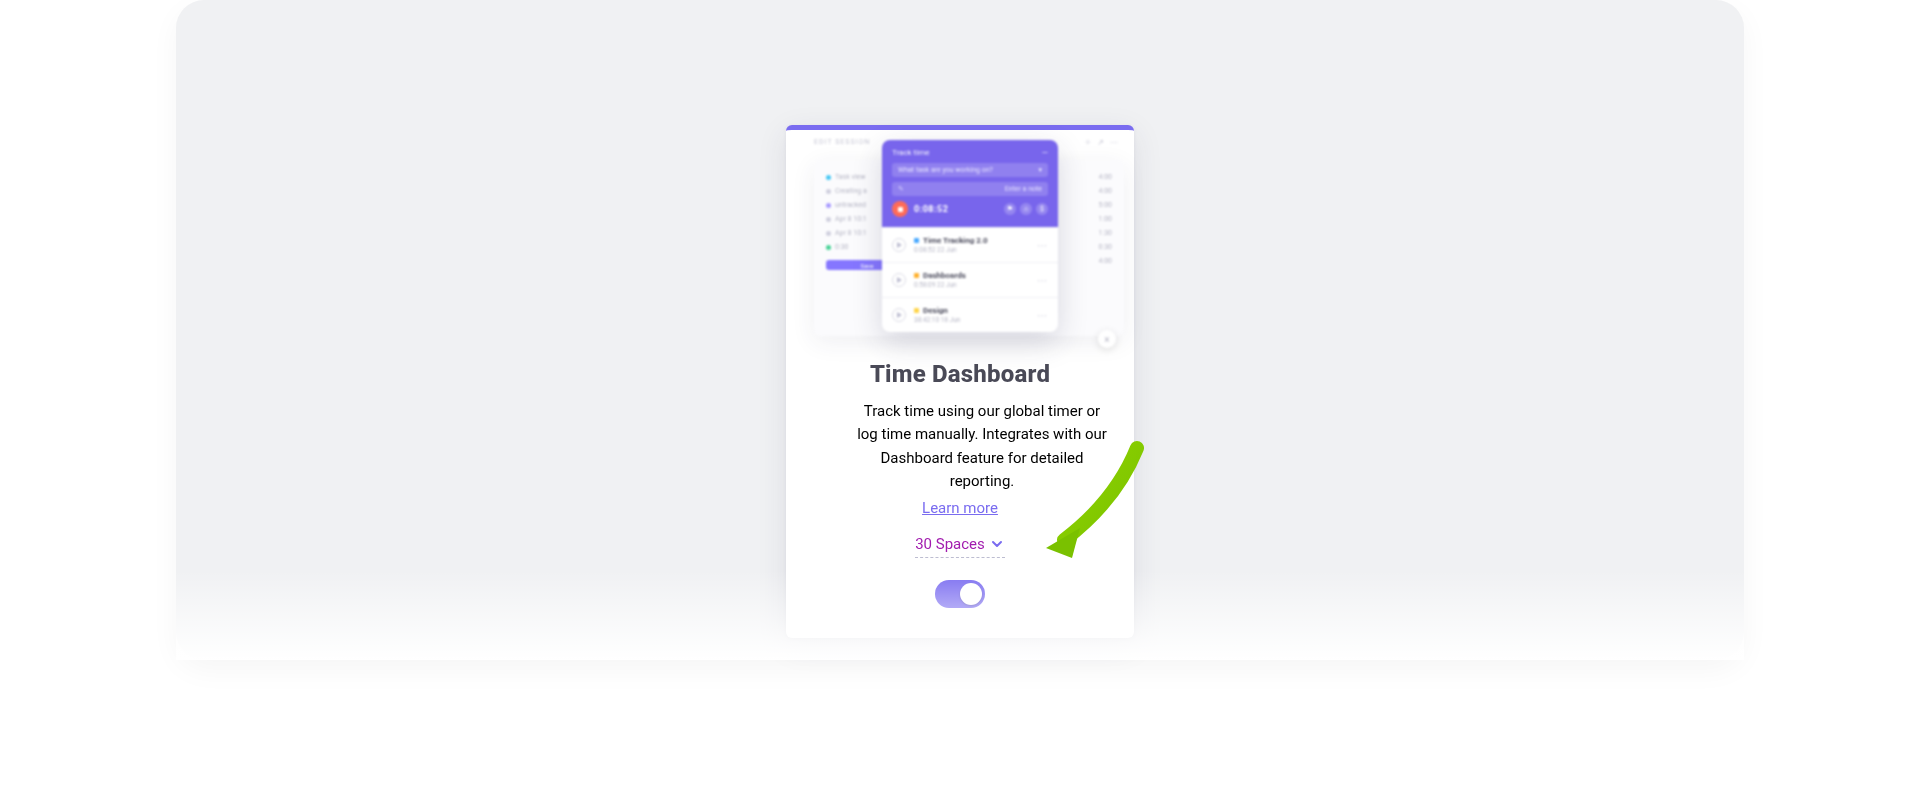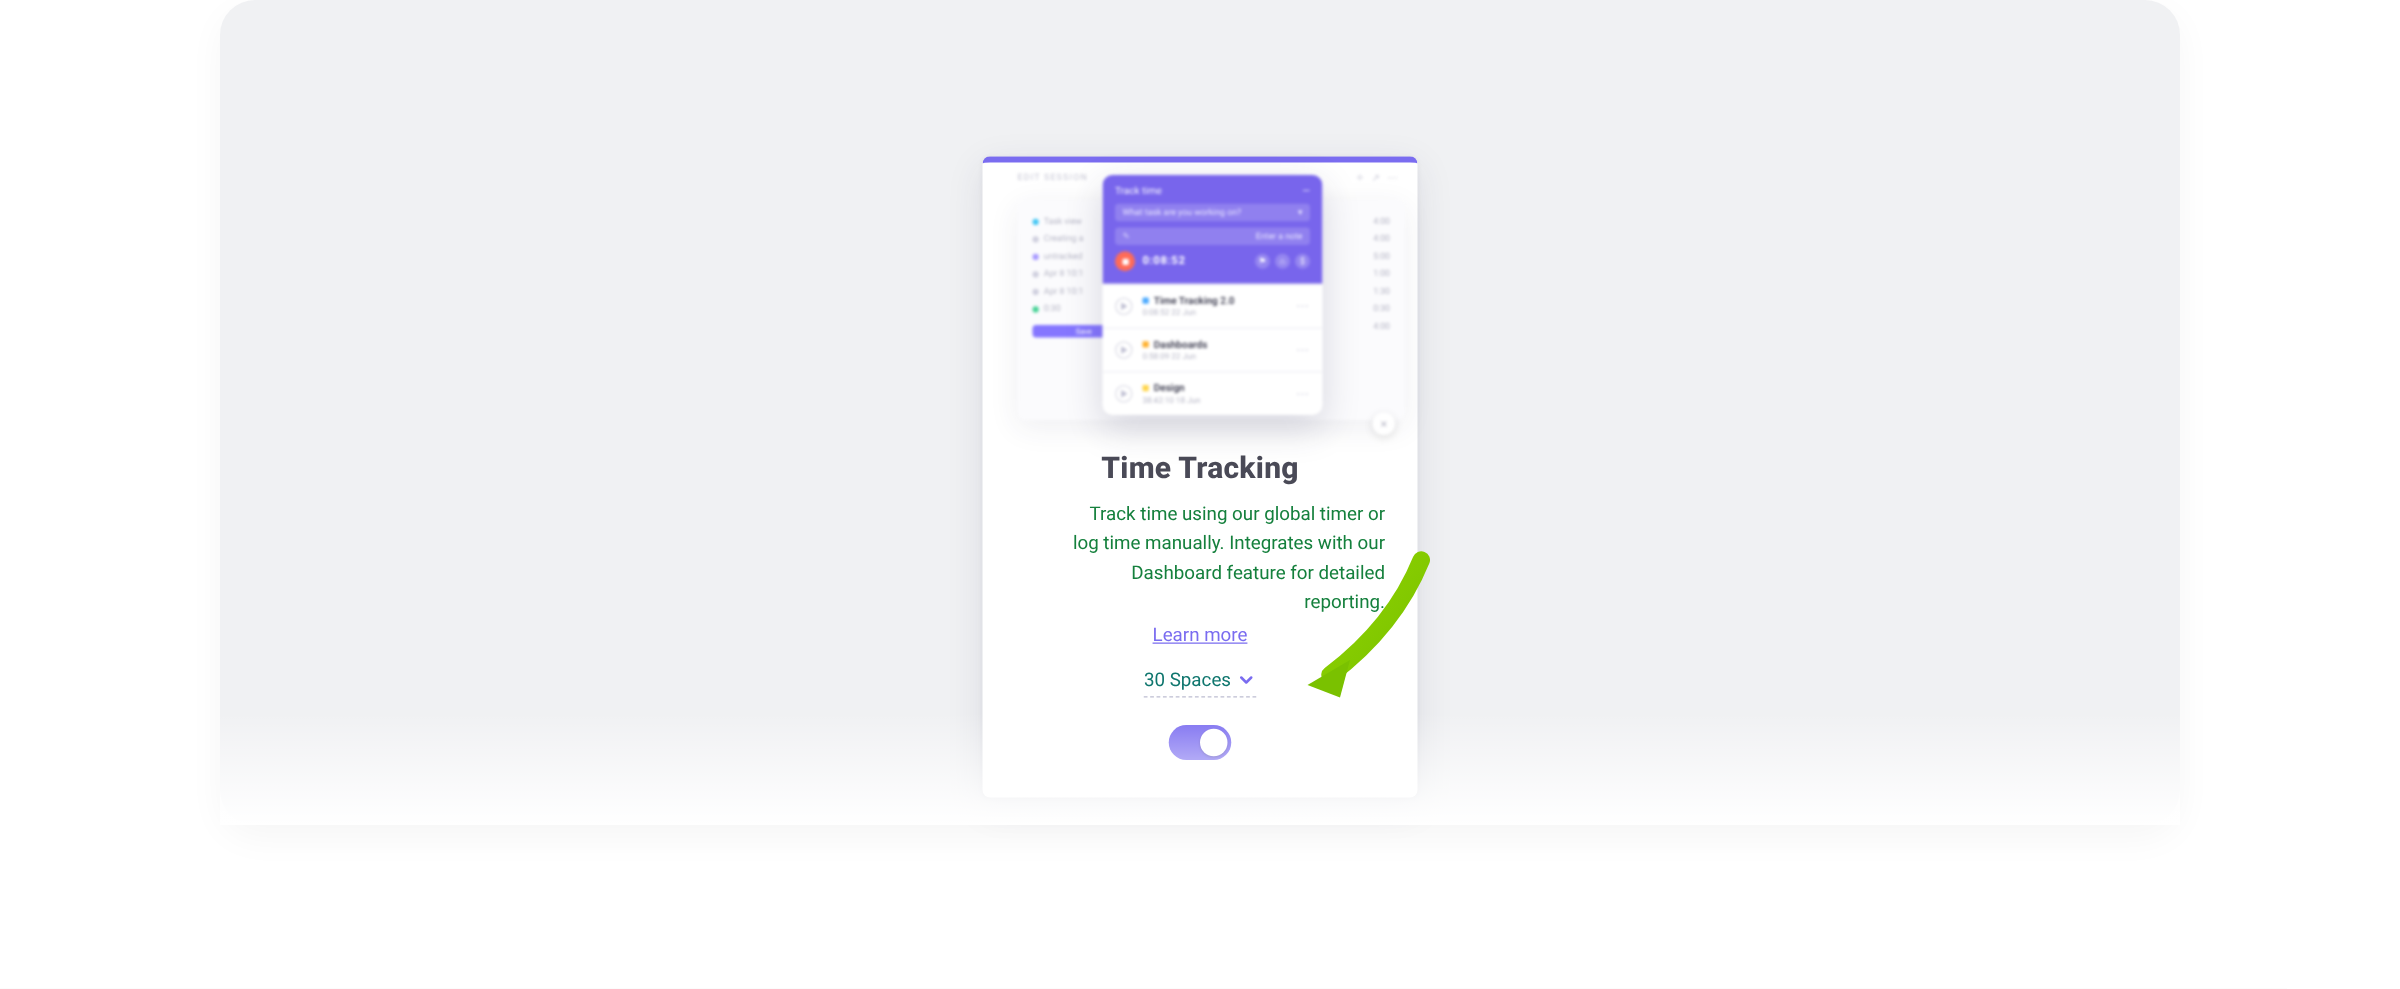--- a/index.html
+++ b/index.html
@@ -89,23 +89,23 @@
   .task-row .meta{ display:flex; flex-direction:column;}
   .task-row .name{ font-size:8px; color:#3a3a4d; font-weight:600; display:flex; align-items:center; gap:4px;}
   .sq{width:5px;height:5px;border-radius:1px;display:inline-block;}
   .sq.blue{background:#4aa9ff;} .sq.orange{background:#ffb12e;} .sq.yellow{background:#ffd54a;}
   .task-row .sub{ font-size:6.5px; color:#b6b6c5; margin-top:1px;}
   .task-row .dots{ margin-left:auto; color:#cfcfde; font-size:10px; letter-spacing:1px;}
   .close-chip{ position:absolute; right:18px; bottom:2px; width:18px;height:18px;border-radius:50%; background:#fff; box-shadow:0 2px 8px rgba(0,0,0,.12); display:flex;align-items:center;justify-content:center; color:#b6b6c5; font-size:10px;}
 
   
   .title { text-align:center; font-size:24px; font-weight:800; color:#4a4a57; letter-spacing:.2px; margin:6px 0 12px;}
-  .desc { text-align:right; font-size:15px; line-height:1.55; color:#15803d; padding:0 4px;margin-left:44px;}
+  .desc { text-align:center; font-size:15px; line-height:1.55; color:#000000; padding:0 4px;margin-left:44px;}
   .learn { display:block; text-align:center; color:#7a6cf0; font-size:15px; margin-top:6px;}
-  .spaces { margin:18px auto 0; width:fit-content; padding-bottom:4px; border-bottom:1px dashed #bdbdd1; display:flex; align-items:center; gap:4px; font-size:15px; color:#0f766e; cursor:pointer;}
+  .spaces { margin:18px auto 0; width:fit-content; padding-bottom:4px; border-bottom:1px dashed #bdbdd1; display:flex; align-items:center; gap:4px; font-size:15px; color:#a21caf; cursor:pointer;}
   .chev { color:#7a6cf0; display:inline-flex;}
   .toggle { margin:22px auto 0; width:50px; height:28px; border-radius:20px; background:#7a6cf0; position:relative; cursor:pointer;}
   .toggle .knob{ position:absolute; right:3px; top:3px; width:22px;height:22px; background:#fff; border-radius:50%; box-shadow:0 1px 2px rgba(0,0,0,.2);}
 
   
   .arrow { position:absolute; left:50%; top:440px; transform:translateX(82px); pointer-events:none;}
 
   
   .stage::after{
     content:""; position:absolute; left:0; right:0; bottom:0; height:90px;
@@ -219,21 +219,21 @@
                 <span>Design</span>
               </span>
               <span class="sub">38:42:10  18 Jun</span>
             </div>
             <span class="dots">⋯</span>
           </div>
       </div>
       <div class="close-chip">×</div>
     </div>
 
-    <h2 class="title">Time Tracking</h2>
+    <h2 class="title">Time Dashboard</h2>
     <p class="desc">Track time using our global timer or log time manually. Integrates with our Dashboard feature for detailed reporting.</p>
     <a class="learn" href="#">Learn more</a>
 
     <div class="spaces">
       <span>30 Spaces</span>
       <span class="chev">
         <svg width="16" height="16" viewBox="0 0 24 24" fill="none" stroke="#7a6cf0" stroke-width="3" stroke-linecap="round" stroke-linejoin="round">
             <polyline points="6 9 12 15 18 9"></polyline>
           </svg>
       </span>

